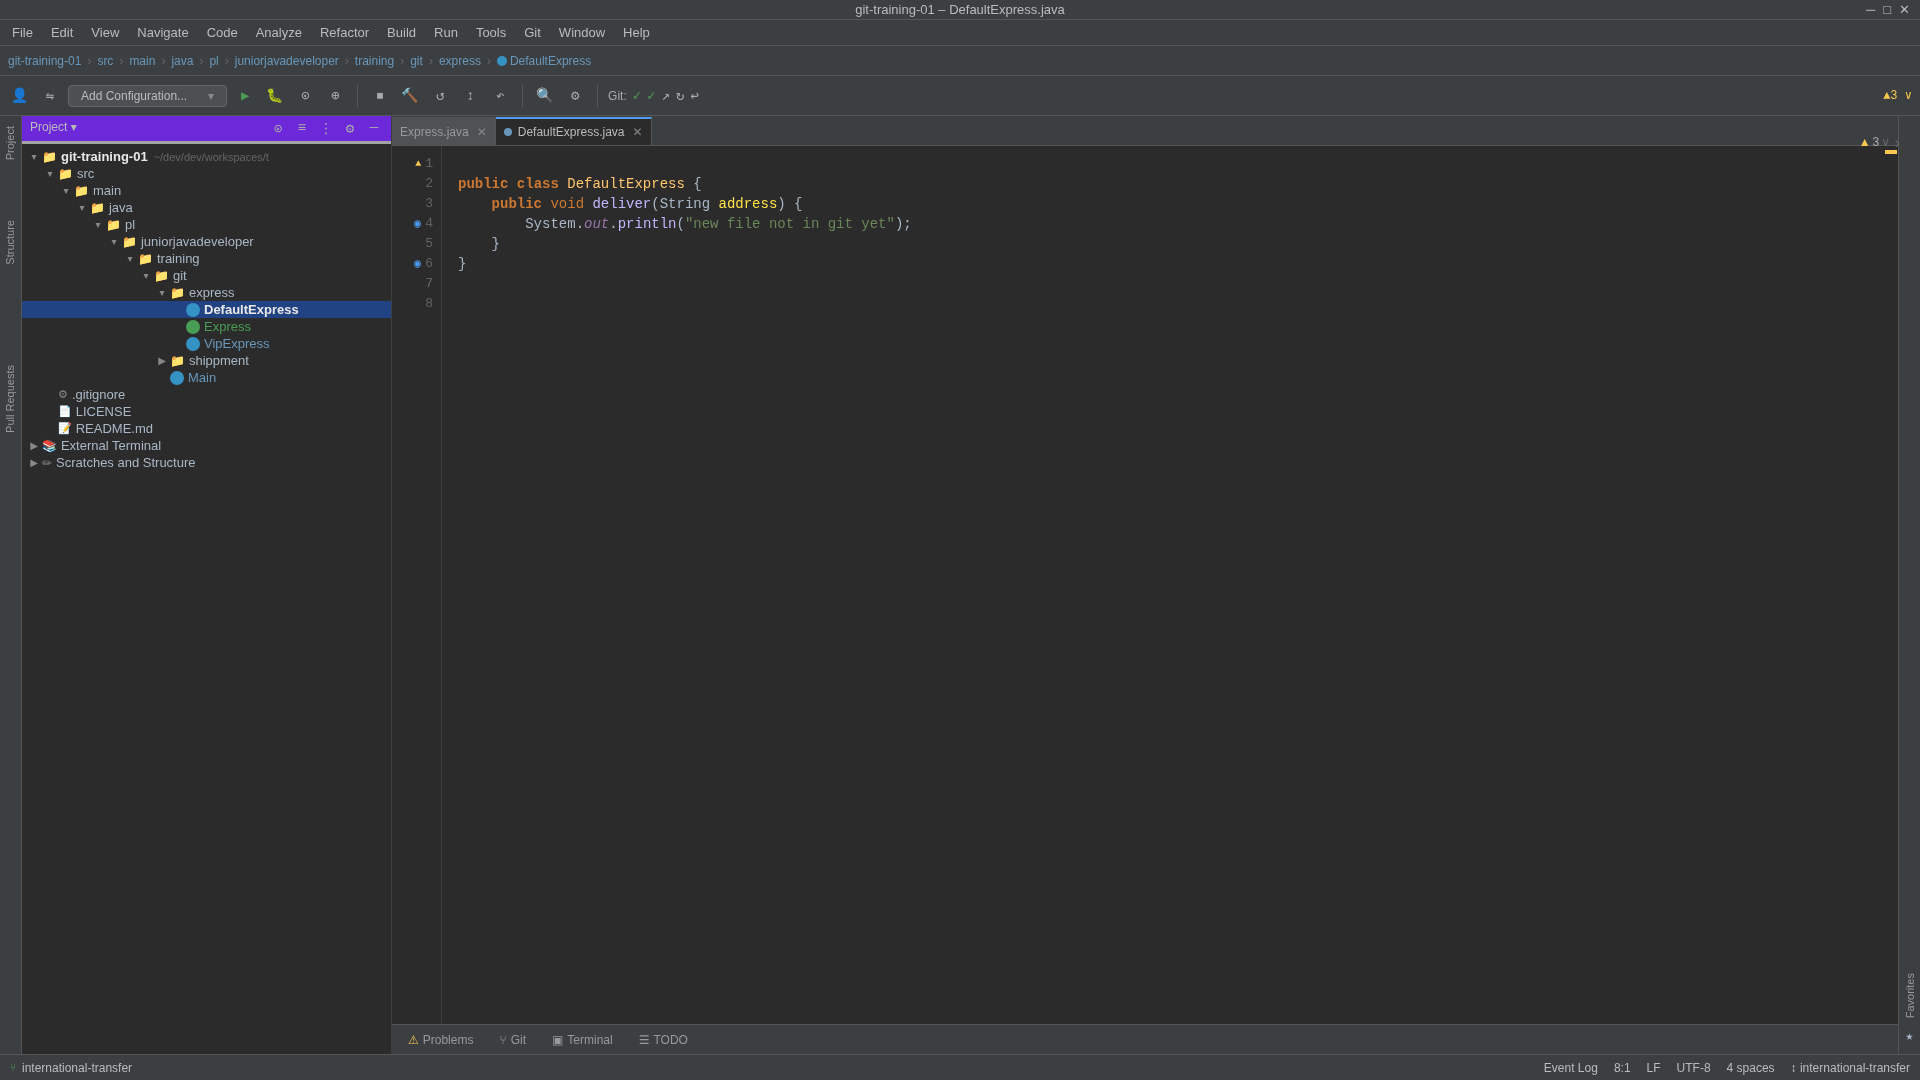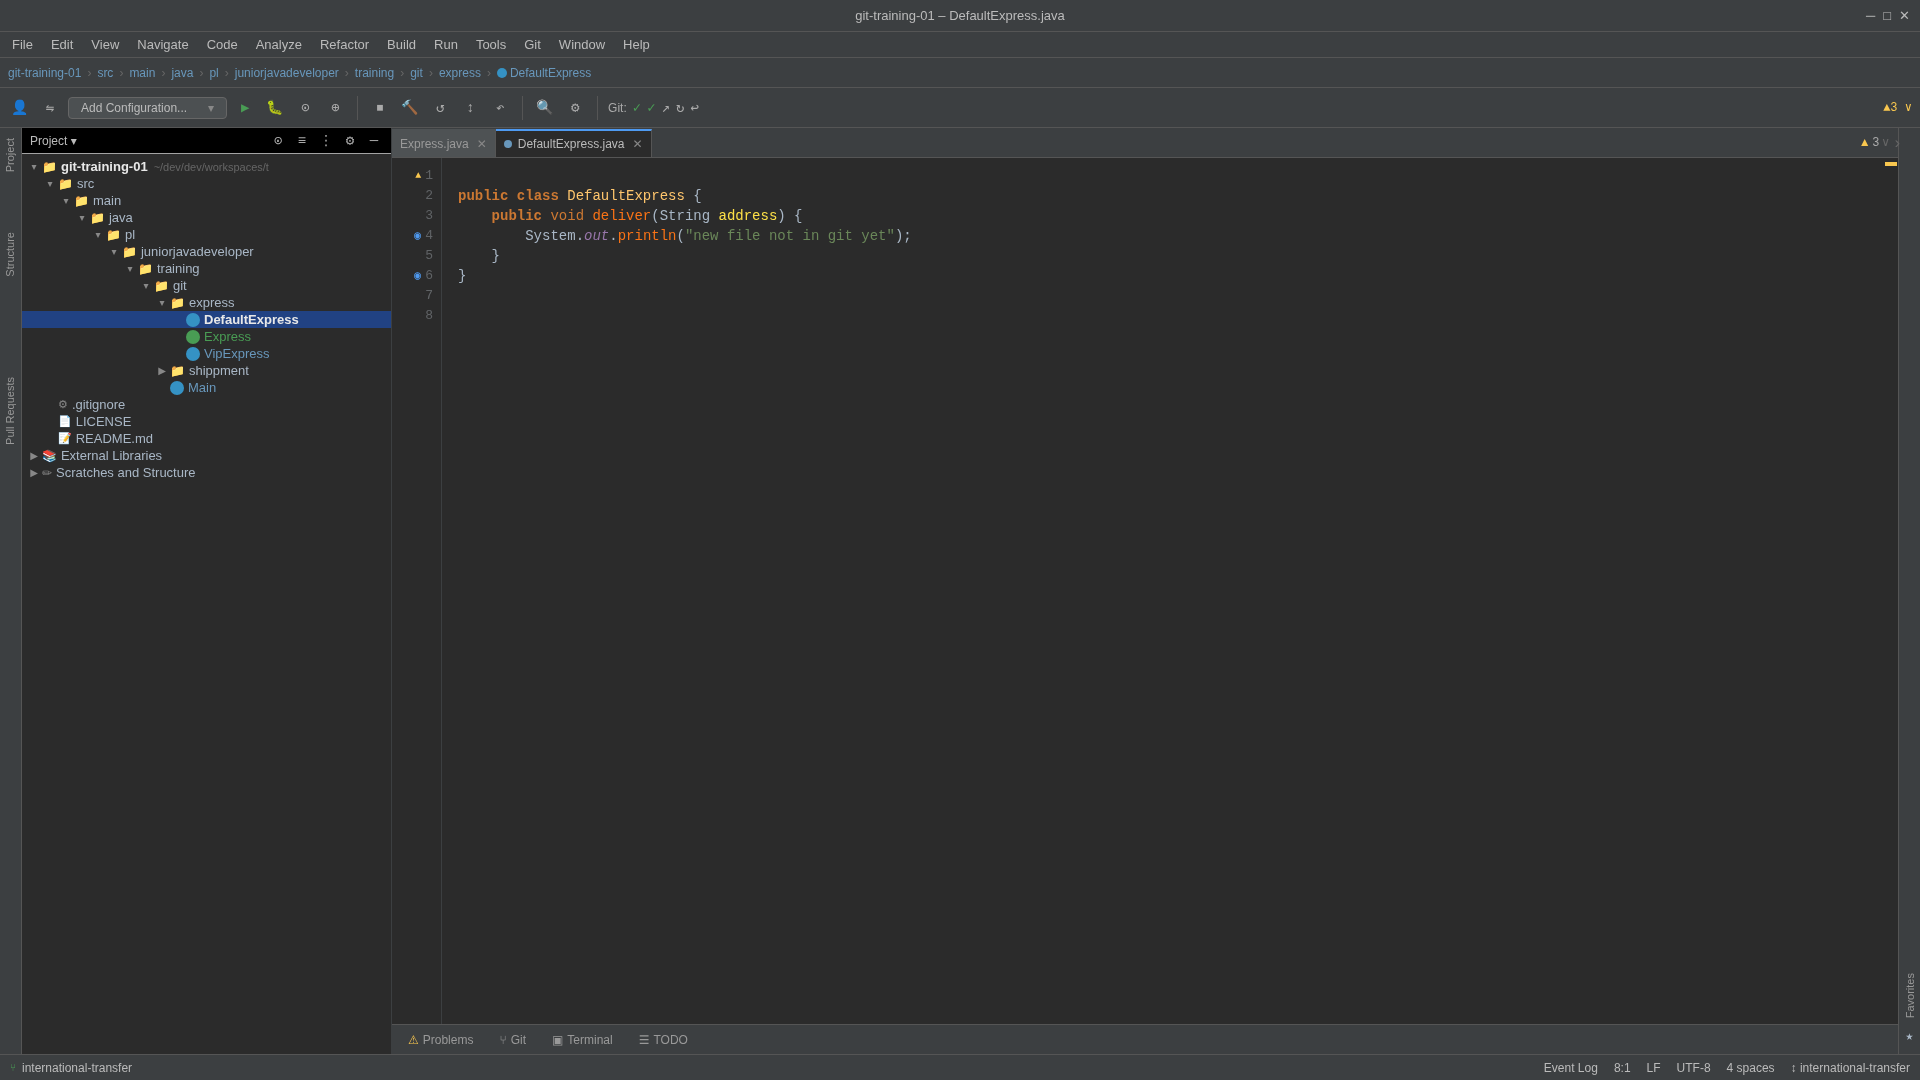--- a/index.html
+++ b/index.html
@@ -11,21 +11,21 @@
       width: 1920px;
       height: 1080px;
       overflow: hidden;
       display: flex;
       flex-direction: column;
     }
 
     
     #title-bar {
       background: #3c3f41;
-      height: 32px;
+      height: 20px;
       display: flex;
       align-items: center;
       justify-content: center;
       border-bottom: 1px solid #555;
       position: relative;
       flex-shrink: 0;
     }
     #title-bar span {
       color: #bbb;
       font-family: Arial, sans-serif;
@@ -166,26 +166,25 @@
     #sidebar {
       width: 370px;
       background: #2b2b2b;
       border-right: 1px solid #3c3f41;
       display: flex;
       flex-direction: column;
       flex-shrink: 0;
       overflow: hidden;
     }
     #sidebar-header {
-      background: #000000;
+      background: #6d28d9;
       padding: 4px 8px;
       display: flex;
-      align-items: center;
       gap: 6px;
-      border-bottom: 1px solid #a3a3a3;
+      border-bottom: 3px solid #a3a3a3;
       flex-shrink: 0;
     }
     .sidebar-title {
       font-family: Arial, sans-serif;
       font-size: 12px;
       color: #bbb;
       flex: 1;
     }
     .sidebar-icon {
       color: #aaa;
@@ -339,21 +338,21 @@
       line-height: 20px;
     }
     .code-line {
       min-height: 20px;
       white-space: pre;
     }
     .kw { color: #cc7832; font-weight: bold; }
     .kw2 { color: #cc7832; }
     .cls { color: #ffc66d; }
     .str { color: #6a8759; }
-    .method { color: #f97316; }
+    .method { color: #c4b5fd; }
     .pkg { color: #a9b7c6; }
     .type { color: #a9b7c6; }
     .param { color: #fde047; }
 
     
     #status-bar {
       background: #3c3f41;
       height: 26px;
       display: flex;
       align-items: center;
@@ -620,21 +619,21 @@
         <span class="tree-indent" style="width:16px;"></span>
         <span class="tree-arrow" style="visibility:hidden;">▾</span>
         <span style="color:#888;margin-right:4px;font-size:11px;">📝</span>
         <span class="tree-label">README.md</span>
       </div>
 
       <div class="tree-item">
         <span class="tree-indent" style="width:0px;"></span>
         <span class="tree-arrow">▶</span>
         <span style="color:#888;margin-right:4px;font-size:12px;">📚</span>
-        <span class="tree-label">External Libraries</span>
+        <span class="tree-label">External Terminal</span>
       </div>
 
       <div class="tree-item">
         <span class="tree-indent" style="width:0px;"></span>
         <span class="tree-arrow">▶</span>
         <span style="color:#888;margin-right:4px;font-size:12px;">✏</span>
         <span class="tree-label">Scratches and Structure</span>
       </div>
     </div>
   </div>

